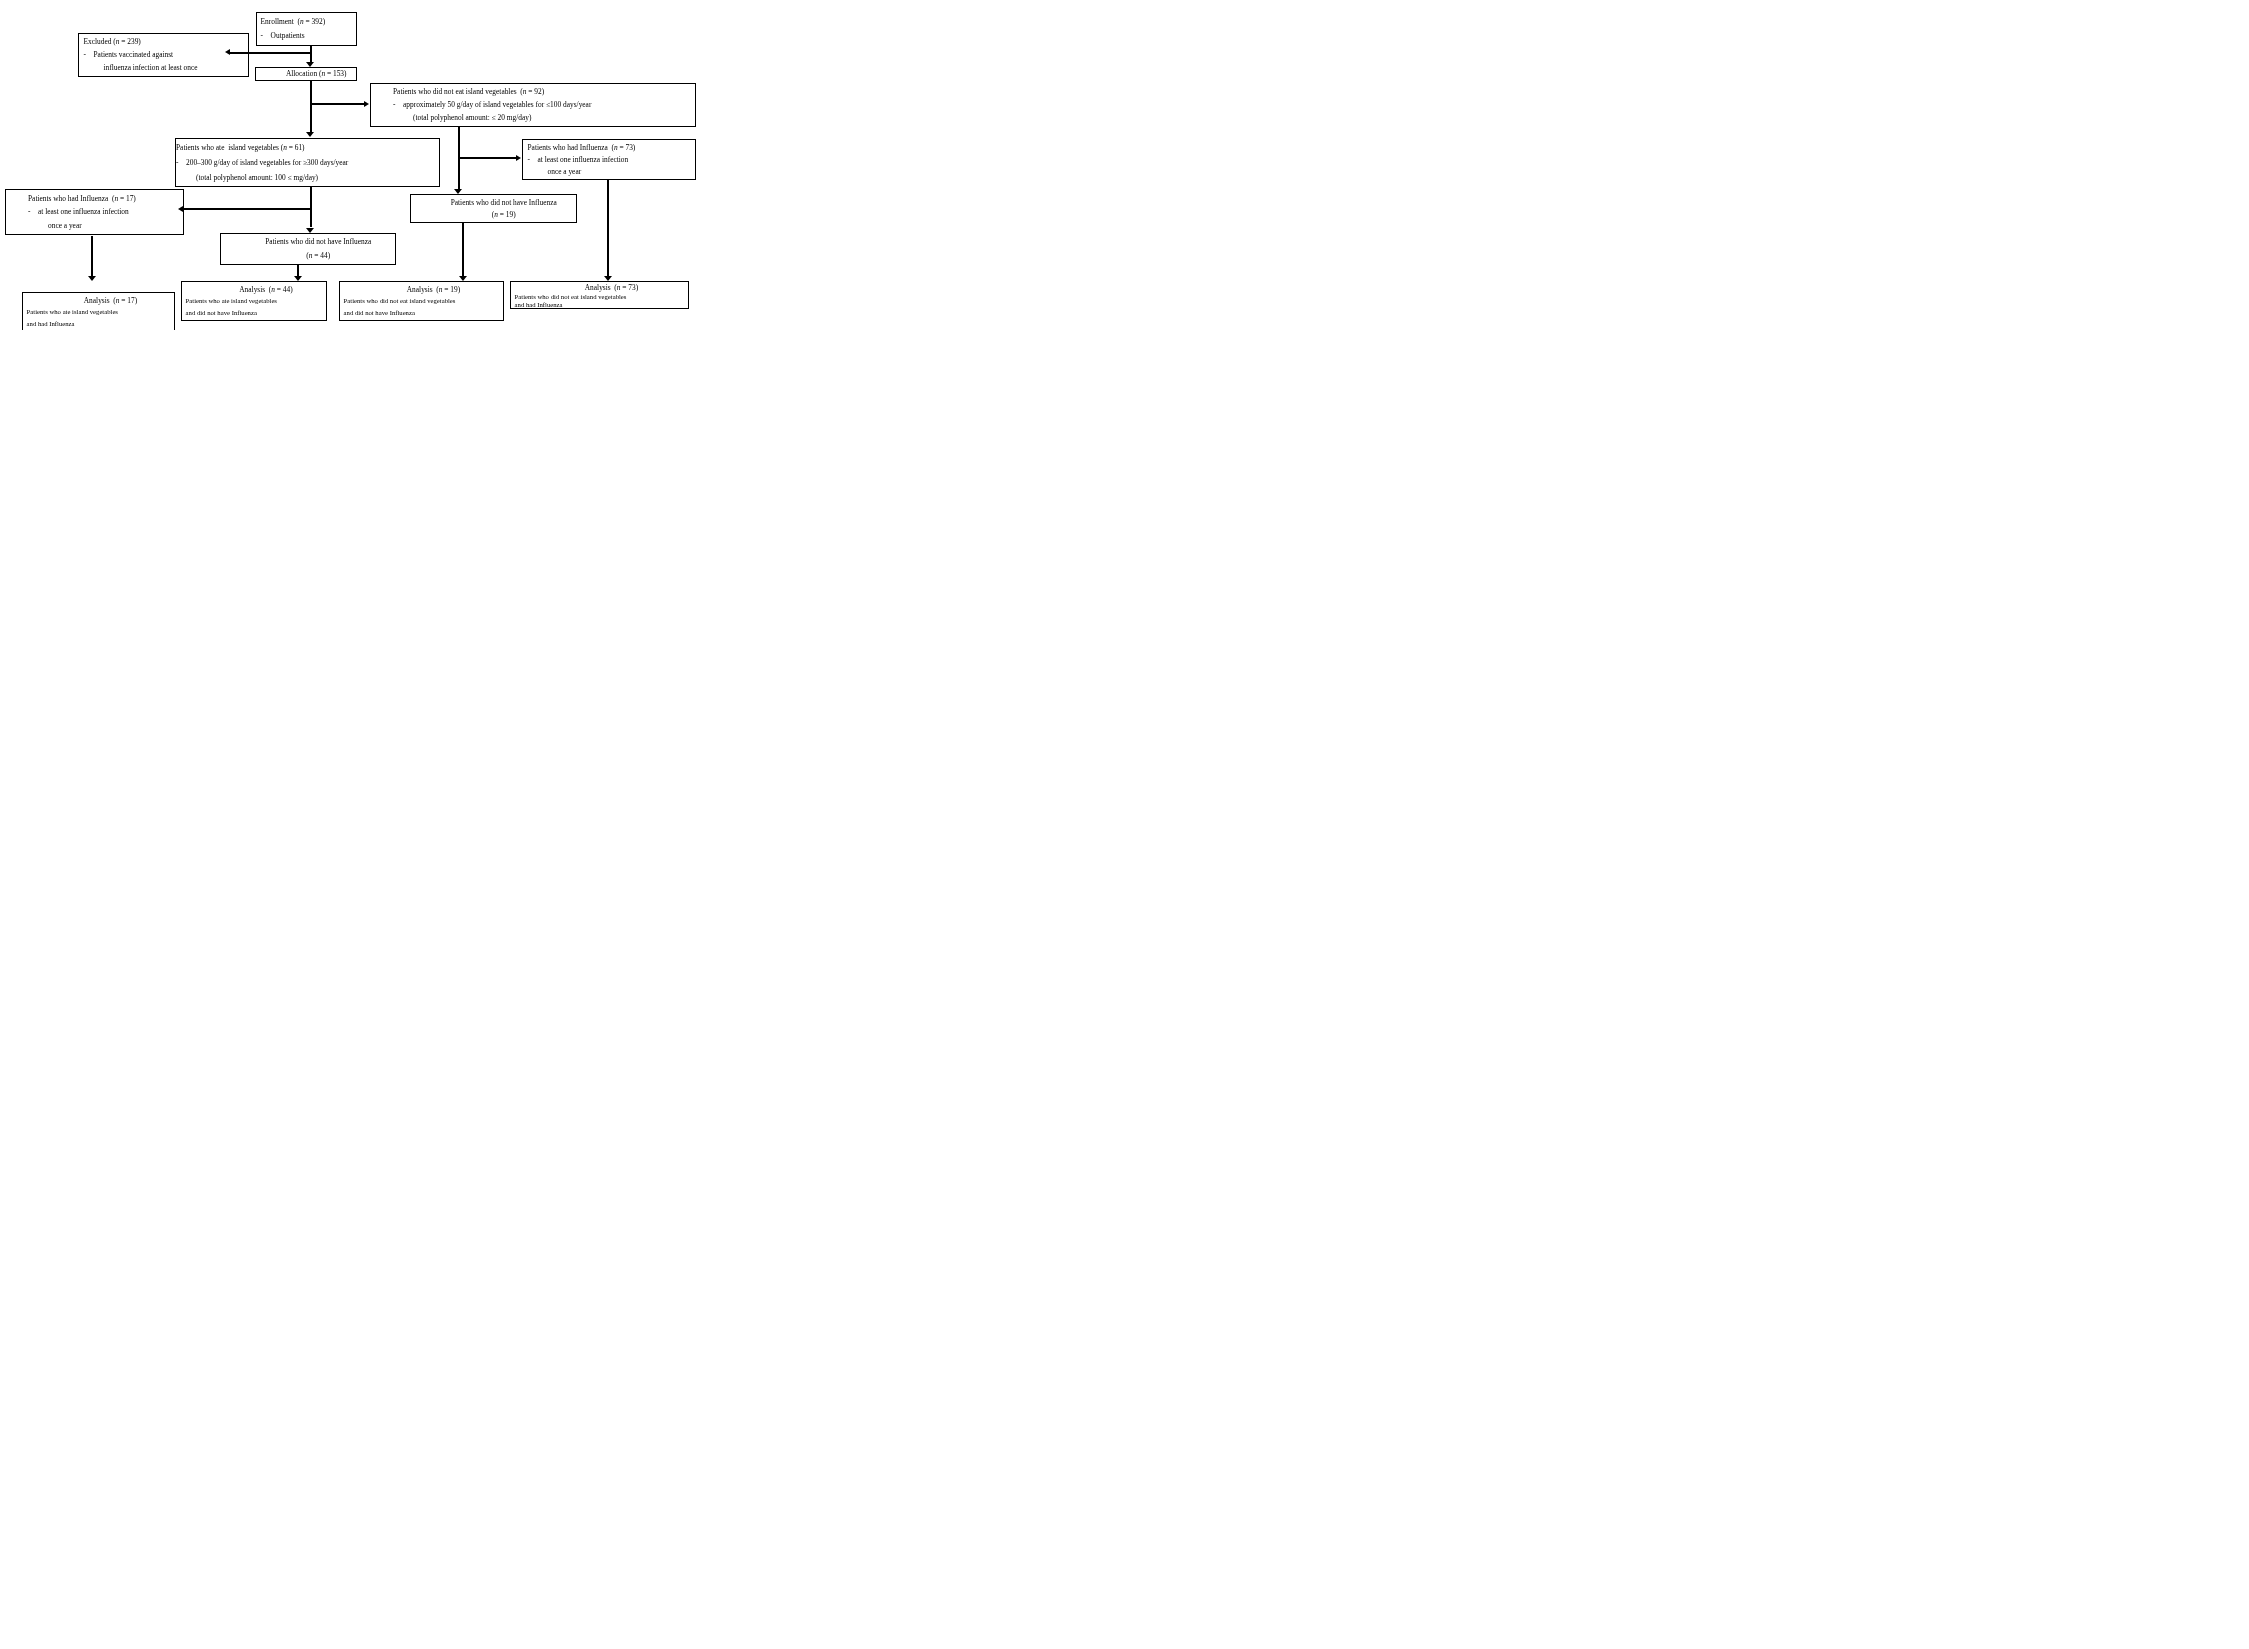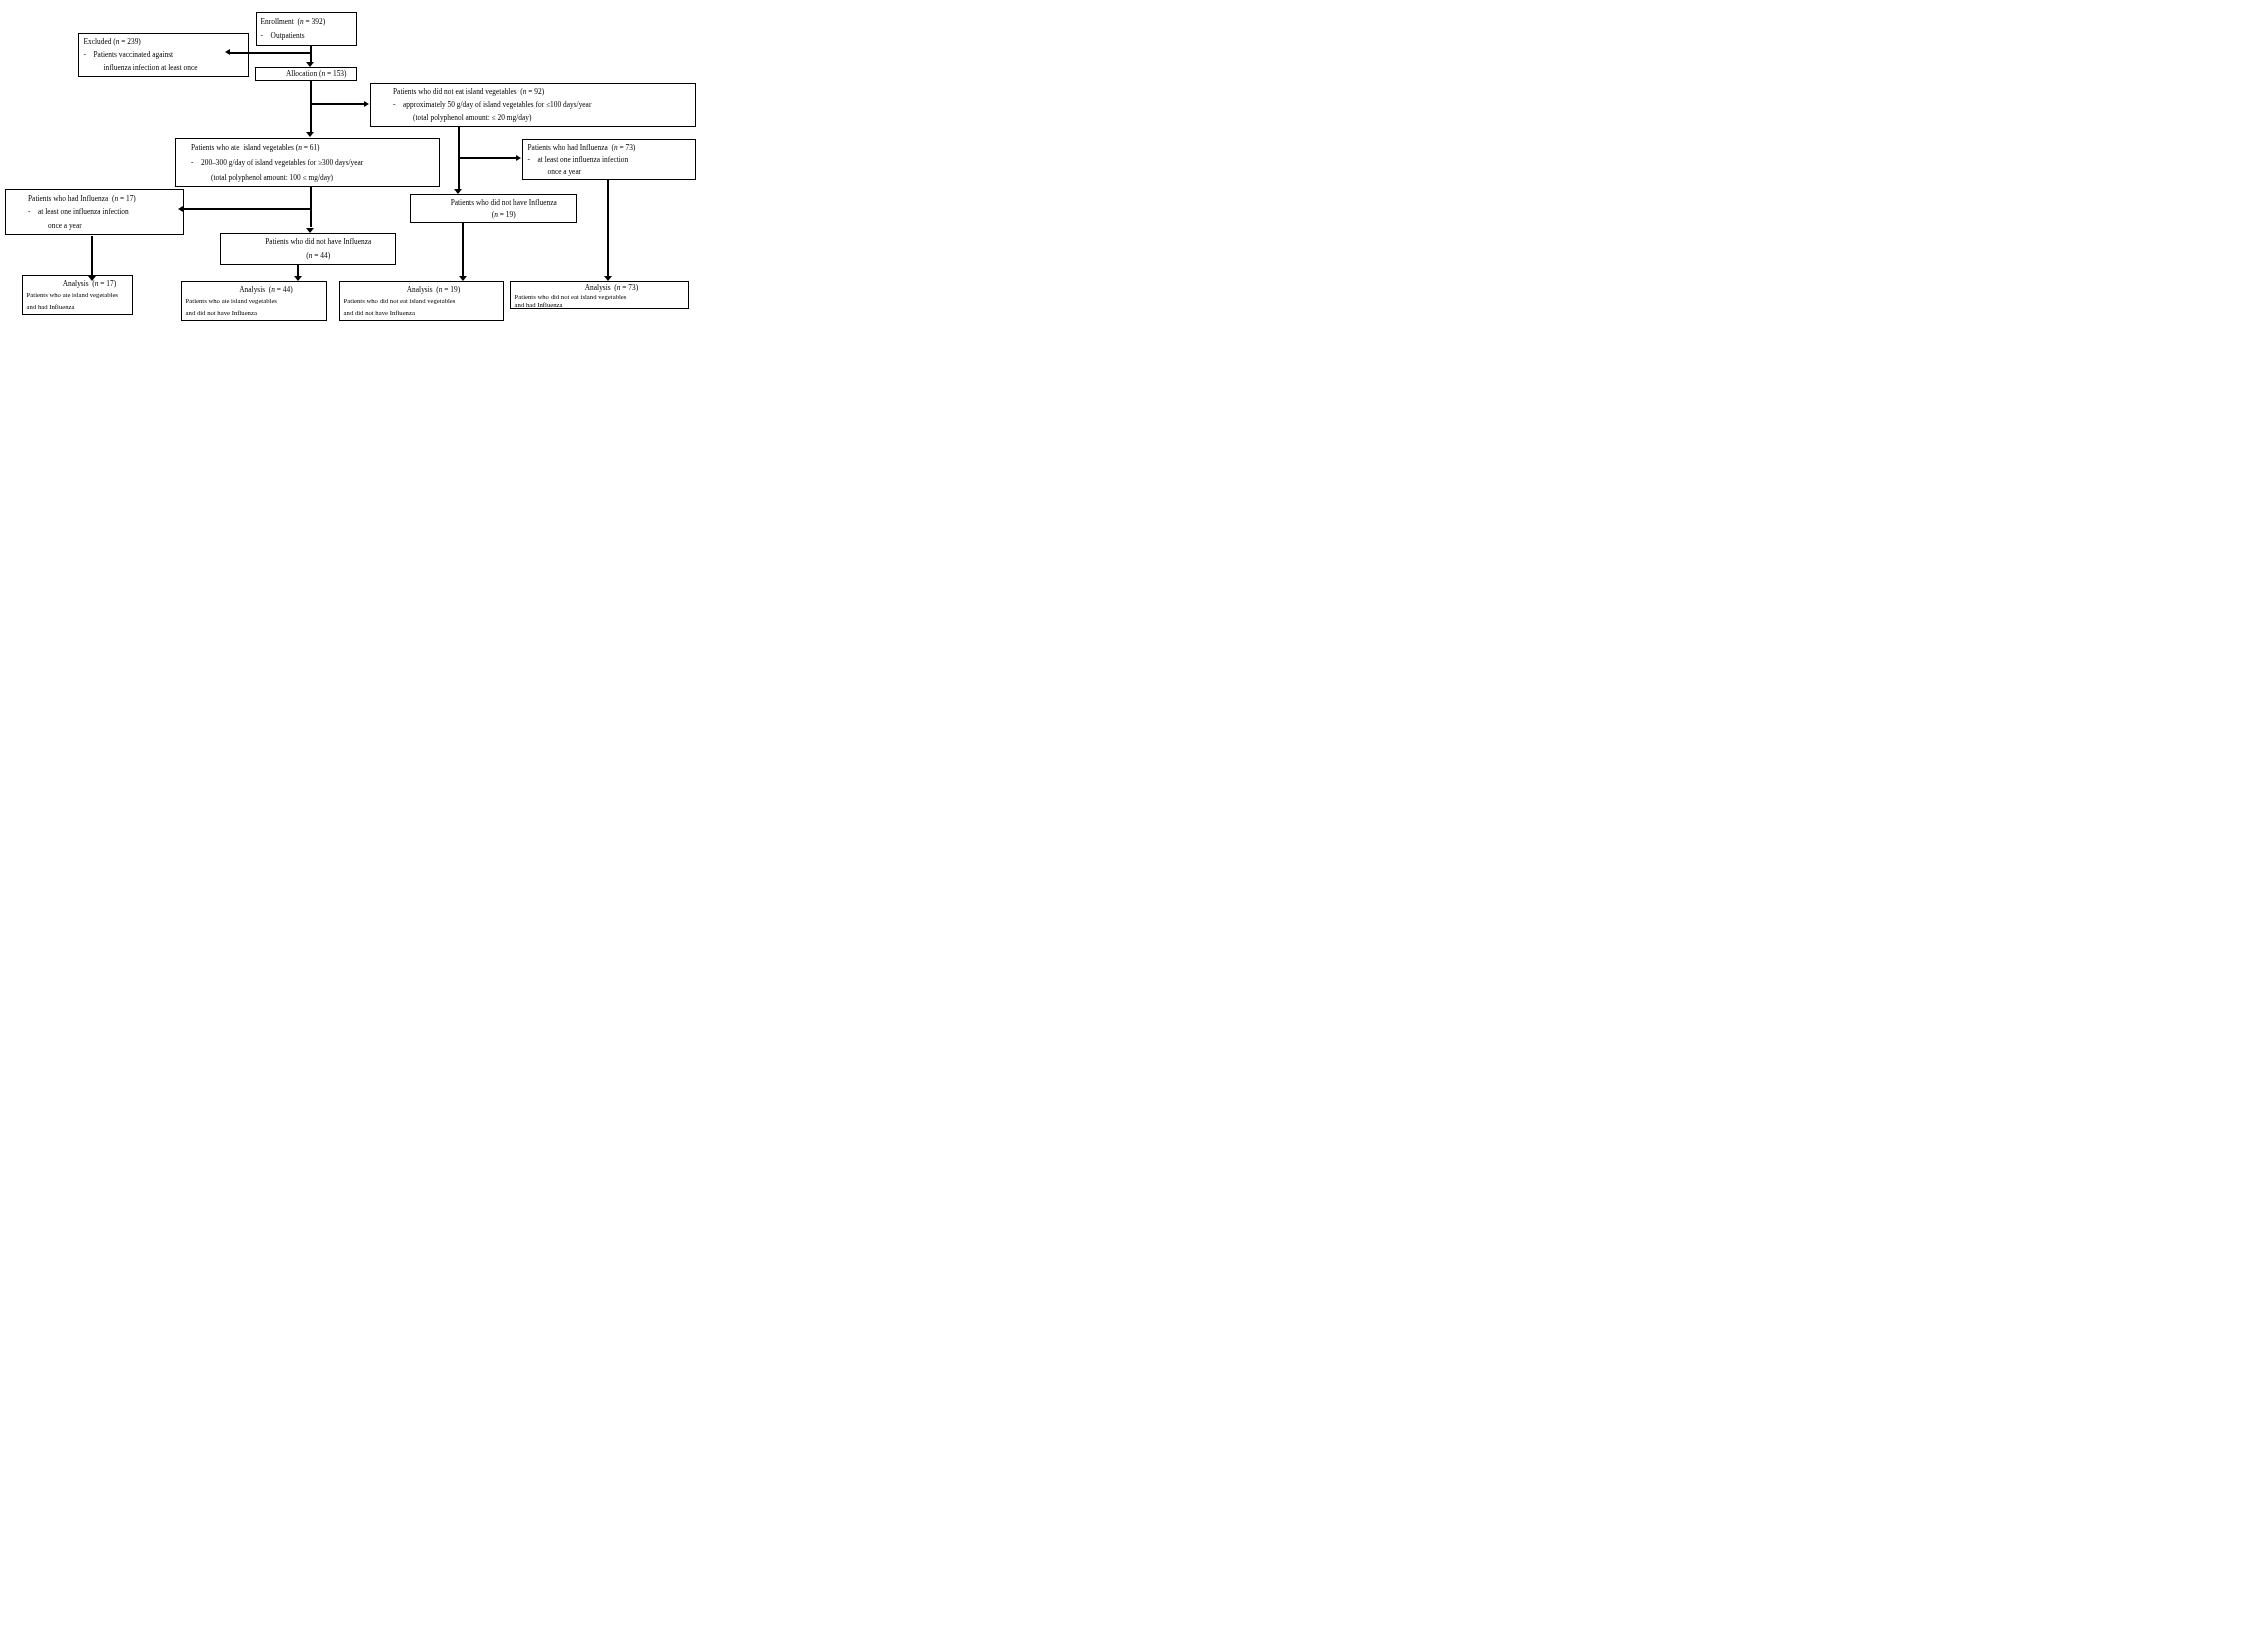--- a/index.html
+++ b/index.html
@@ -83,21 +83,21 @@
 
   <div class="box" style="left:370px; top:83px; width:326px; height:44px; padding-left:22px;">
     <div class="title">Patients who did not eat island vegetables  (<i>n</i> = 92)</div>
     <div class="bullet">
       <span class="dash">-</span>
       <span class="btxt">approximately 50 g/day of island vegetables for ≤100 days/year</span>
     </div>
     <div class="cont">(total polyphenol amount: ≤ 20 mg/day)</div>
   </div>
 
-  <div class="box" style="left:175px; top:138px; width:265px; height:49px; padding-left:15px;">
+  <div class="box" style="left:175px; top:138px; width:265px; height:49px; padding-left:0;">
     <div class="title">Patients who ate  island vegetables (<i>n</i> = 61)</div>
     <div class="bullet">
       <span class="dash">-</span>
       <span class="btxt">200–300 g/day of island vegetables for ≥300  days/year</span>
     </div>
     <div class="cont">(total polyphenol amount: 100 ≤ mg/day)</div>
   </div>
 
   <div class="box" style="left:522px; top:139px; width:174px; height:41px; padding-left:4.5px;">
     <div class="title">Patients who had Influenza  (<i>n</i> = 73)</div>
@@ -120,21 +120,21 @@
   <div class="box center" style="left:410px; top:194px; width:167px; height:29px;">
     <div>Patients who did not have Influenza</div>
     <div>(<i>n</i> = 19)</div>
   </div>
 
   <div class="box center" style="left:220px; top:233px; width:176px; height:31.5px;">
     <div>Patients who did not have Influenza</div>
     <div>(<i>n</i> = 44)</div>
   </div>
 
-  <div class="box" style="left:22px; top:275px; width:111px; height:40px;">
+  <div class="box" style="left:22px; top:292px; width:153px; height:40px;">
     <div class="title center">Analysis  (<i>n</i> = 17)</div>
     <div class="body-sm">Patients  who ate  island vegetables</div>
     <div class="body-sm">and had Influenza</div>
   </div>
 
   <div class="box" style="left:181px; top:281px; width:146px; height:40px;">
     <div class="title center">Analysis  (<i>n</i> = 44)</div>
     <div class="body-sm">Patients  who ate  island vegetables</div>
     <div class="body-sm">and did not have Influenza</div>
   </div>

